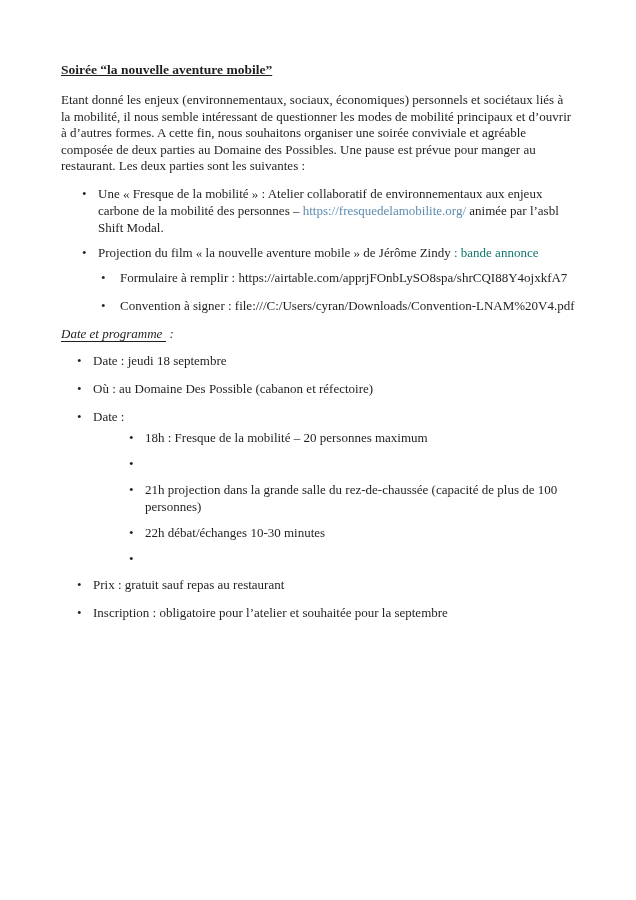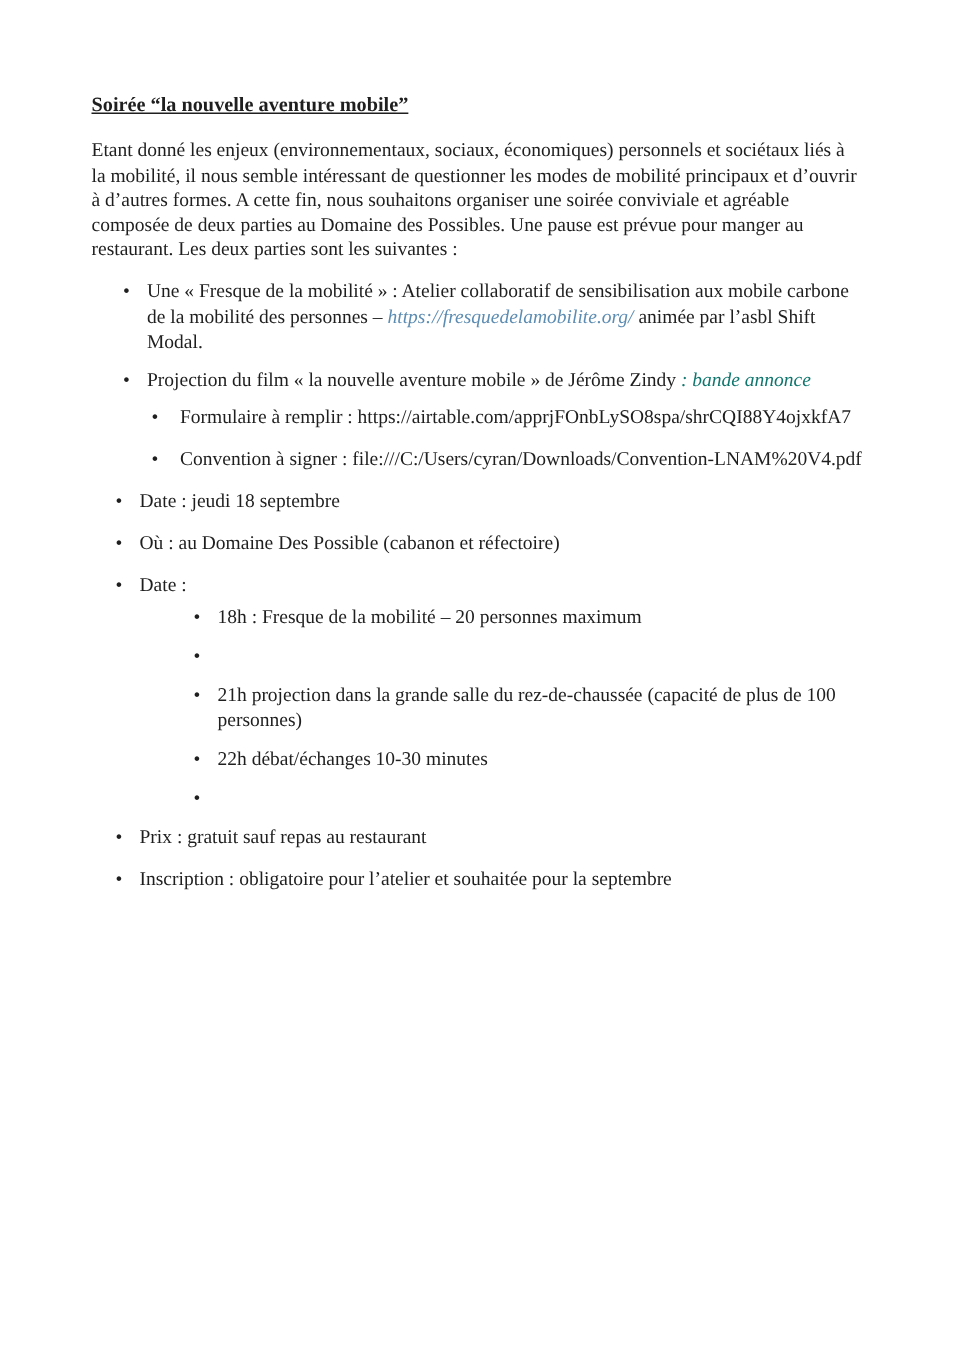--- a/index.html
+++ b/index.html
@@ -51,21 +51,20 @@
   .ls { margin-bottom: 11px; }
   .ls .b { margin-left: 40px; width: 19px; }
   
   .l2 { margin-bottom: 11px; }
   .l2 .b { margin-left: 16px; width: 16px; }
   .l2.tight { margin-bottom: 4px; }
   
   .l3 { margin-bottom: 9px; }
   .l3 .b { margin-left: 68px; width: 16px; }
   .lnk {
-    font-style: italic;
     text-decoration: none;
     cursor: pointer;
   }
   .detail { display: block; }
   .h2 {
     font-size: 13px;
     line-height: 17px;
     font-style: italic;
     font-weight: normal;
     margin: 0 0 10px 0;
@@ -79,38 +78,39 @@
 <body style="color: rgb(31, 31, 31);">
 
 <div class="page">
 
   <h1 class="title">Soirée “la nouvelle aventure mobile”</h1>
 
   <p class="intro">Etant donné les enjeux (environnementaux, sociaux, économiques) personnels et sociétaux liés à la mobilité, il nous semble intéressant de questionner les modes de mobilité principaux et d’ouvrir à d’autres formes. A cette fin, nous souhaitons organiser une soirée conviviale et agréable composée de deux parties au Domaine des Possibles. Une pause est prévue pour manger au restaurant. Les deux parties sont les suivantes :</p>
 
   <div class="li l1">
     <span class="b">•</span>
-    <span class="t"><span>Une « Fresque de la mobilité » : Atelier collaboratif de sensibilisation aux mobile carbone de la mobilité des personnes – </span><a class="lnk" style="color: rgb(92, 140, 178);">https://fresquedelamobilite.org/</a><span> animée par l’asbl Shift Modal.</span></span>
+    <span class="t"><span>Une « Fresque de la mobilité » : Atelier collaboratif de environnementaux aux enjeux carbone de la mobilité des personnes – </span><a class="lnk" style="color: rgb(92, 140, 178);">https://fresquedelamobilite.org/</a><span> animée par l’asbl Shift Modal.</span></span>
   </div>
 
   <div class="li l1">
     <span class="b">•</span>
     <span class="t"><span>Projection du film « la nouvelle aventure mobile » de Jérôme Zindy</span><a class="lnk" style="color: #0f766e;"> : bande annonce</a></span>
   </div>
 
   <div class="li ls">
     <span class="b">•</span>
     <span class="t">Formulaire à remplir : https://airtable.com/apprjFOnbLySO8spa/shrCQI88Y4ojxkfA7</span>
   </div>
 
   <div class="li ls">
     <span class="b">•</span>
     <span class="t">Convention à signer : file:///C:/Users/cyran/Downloads/Convention-LNAM%20V4.pdf</span>
   </div>
 
+  <h2 class="h2"><span class="u">Date et programme</span><span> :</span></h2>
 
   <div class="li l2">
     <span class="b">•</span>
     <span class="t">Date : jeudi 18 septembre</span>
   </div>
 
   <div class="li l2">
     <span class="b">•</span>
     <span class="t">Où : au Domaine Des Possible (cabanon et réfectoire)</span>
   </div>

